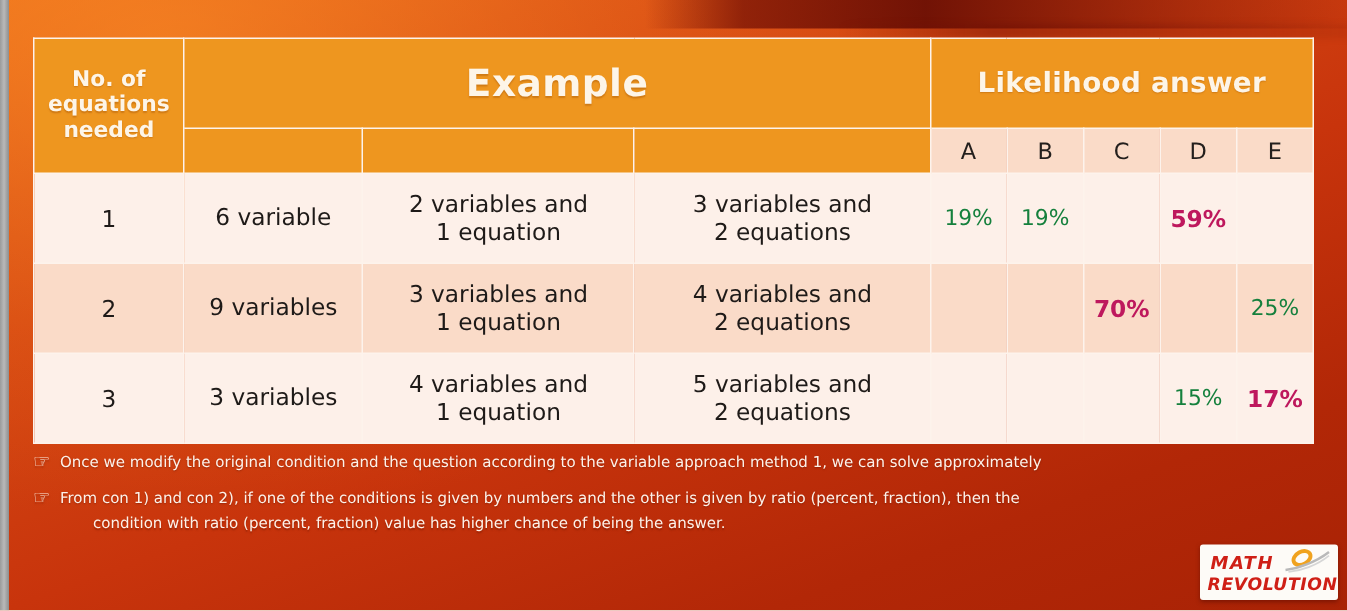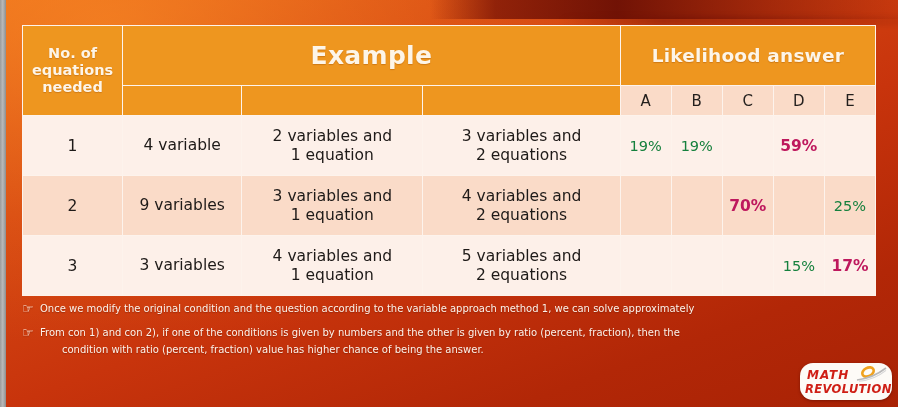--- a/index.html
+++ b/index.html
@@ -167,21 +167,21 @@
   }
 
   
   .logo {
     position: absolute;
     left: 800px;
     top: 363px;
     width: 92px;
     height: 37px;
     background: #fdfbf7;
-    border-radius: 13px;
+    border-radius: 2px;
     box-shadow: 0 1px 3px rgba(80,10,2,0.5);
     overflow: hidden;
   }
   .logo-inner {
     position: relative;
     width: 100%;
     height: 100%;
   }
   .logo-math {
     position: absolute;
@@ -254,21 +254,21 @@
           <th class="sub-hdr">B</th>
           <th class="sub-hdr">C</th>
           <th class="sub-hdr">D</th>
           <th class="sub-hdr">E</th>
         </tr>
       </thead>
       <tbody>
 
         <tr class="row-odd" style="height:60px">
           <td class="cell-num">1</td>
-          <td class="cell-text">4 variable</td>
+          <td class="cell-text">6 variable</td>
           <td class="cell-text">
             <div>2 variables and</div>
             <div>1 equation</div>
           </td>
           <td class="cell-text">
             <div>3 variables and</div>
             <div>2 equations</div>
           </td>
           <td class="pct">19%</td>
           <td class="pct">19%</td>

